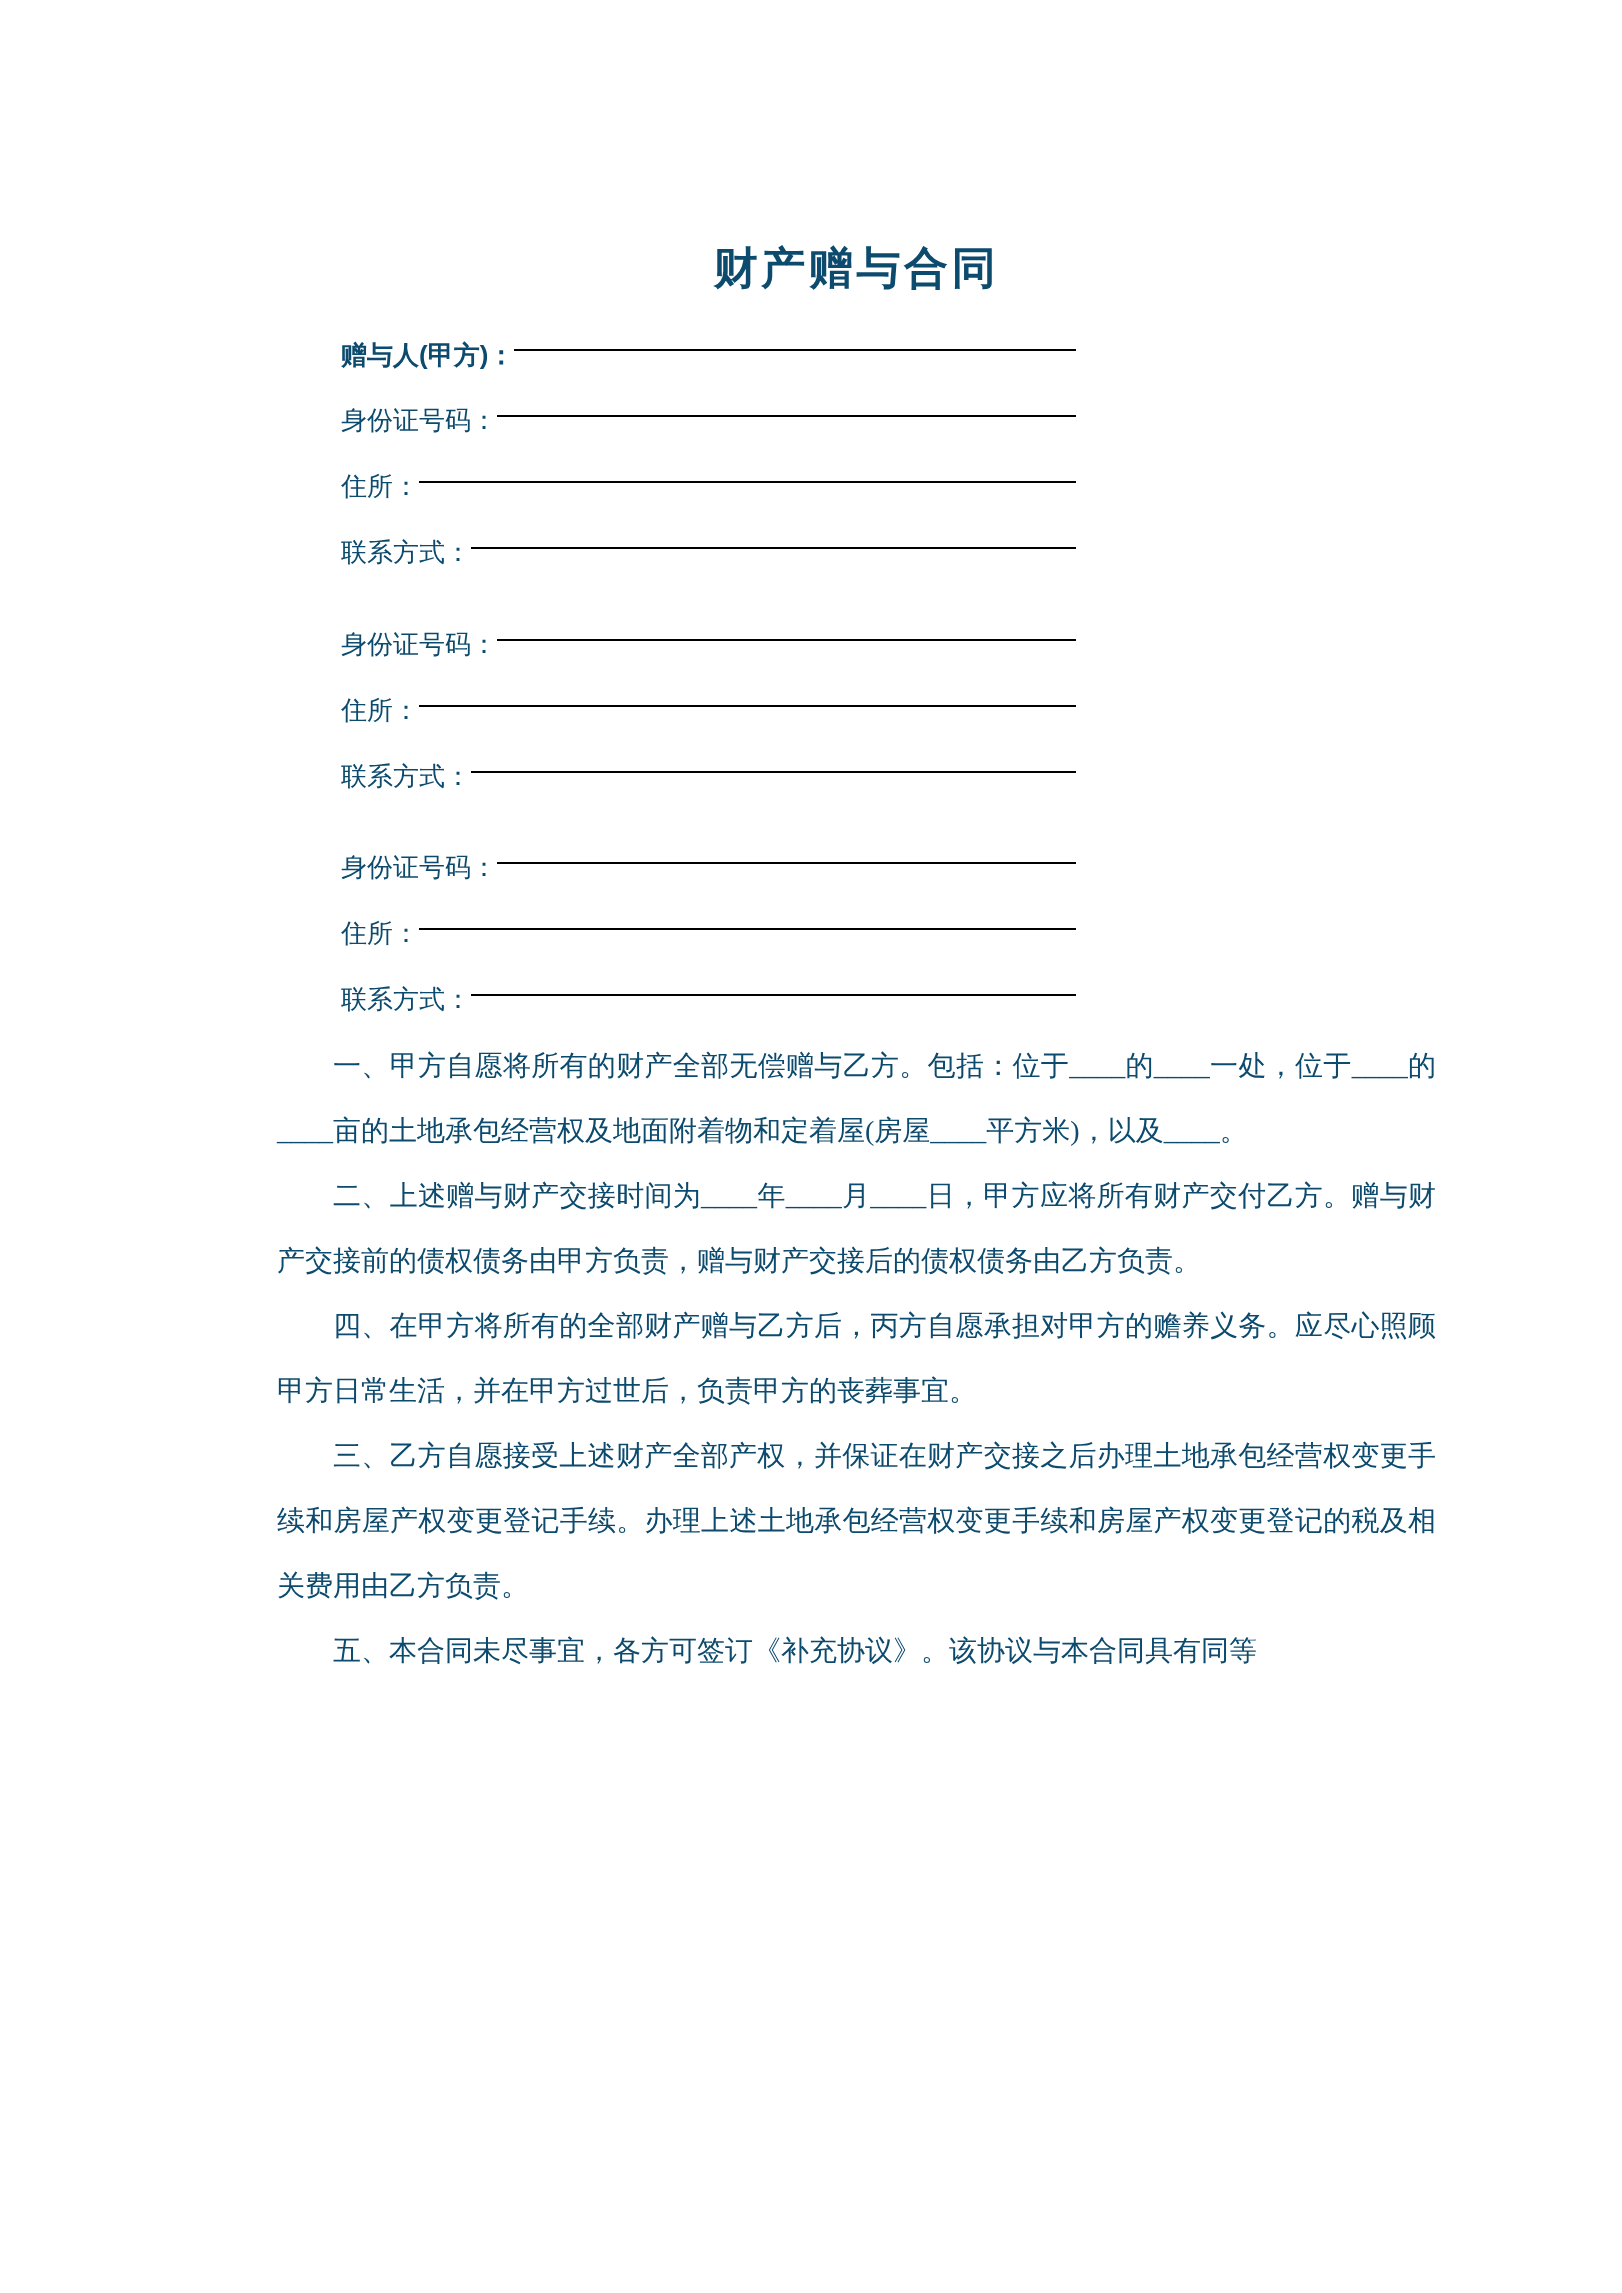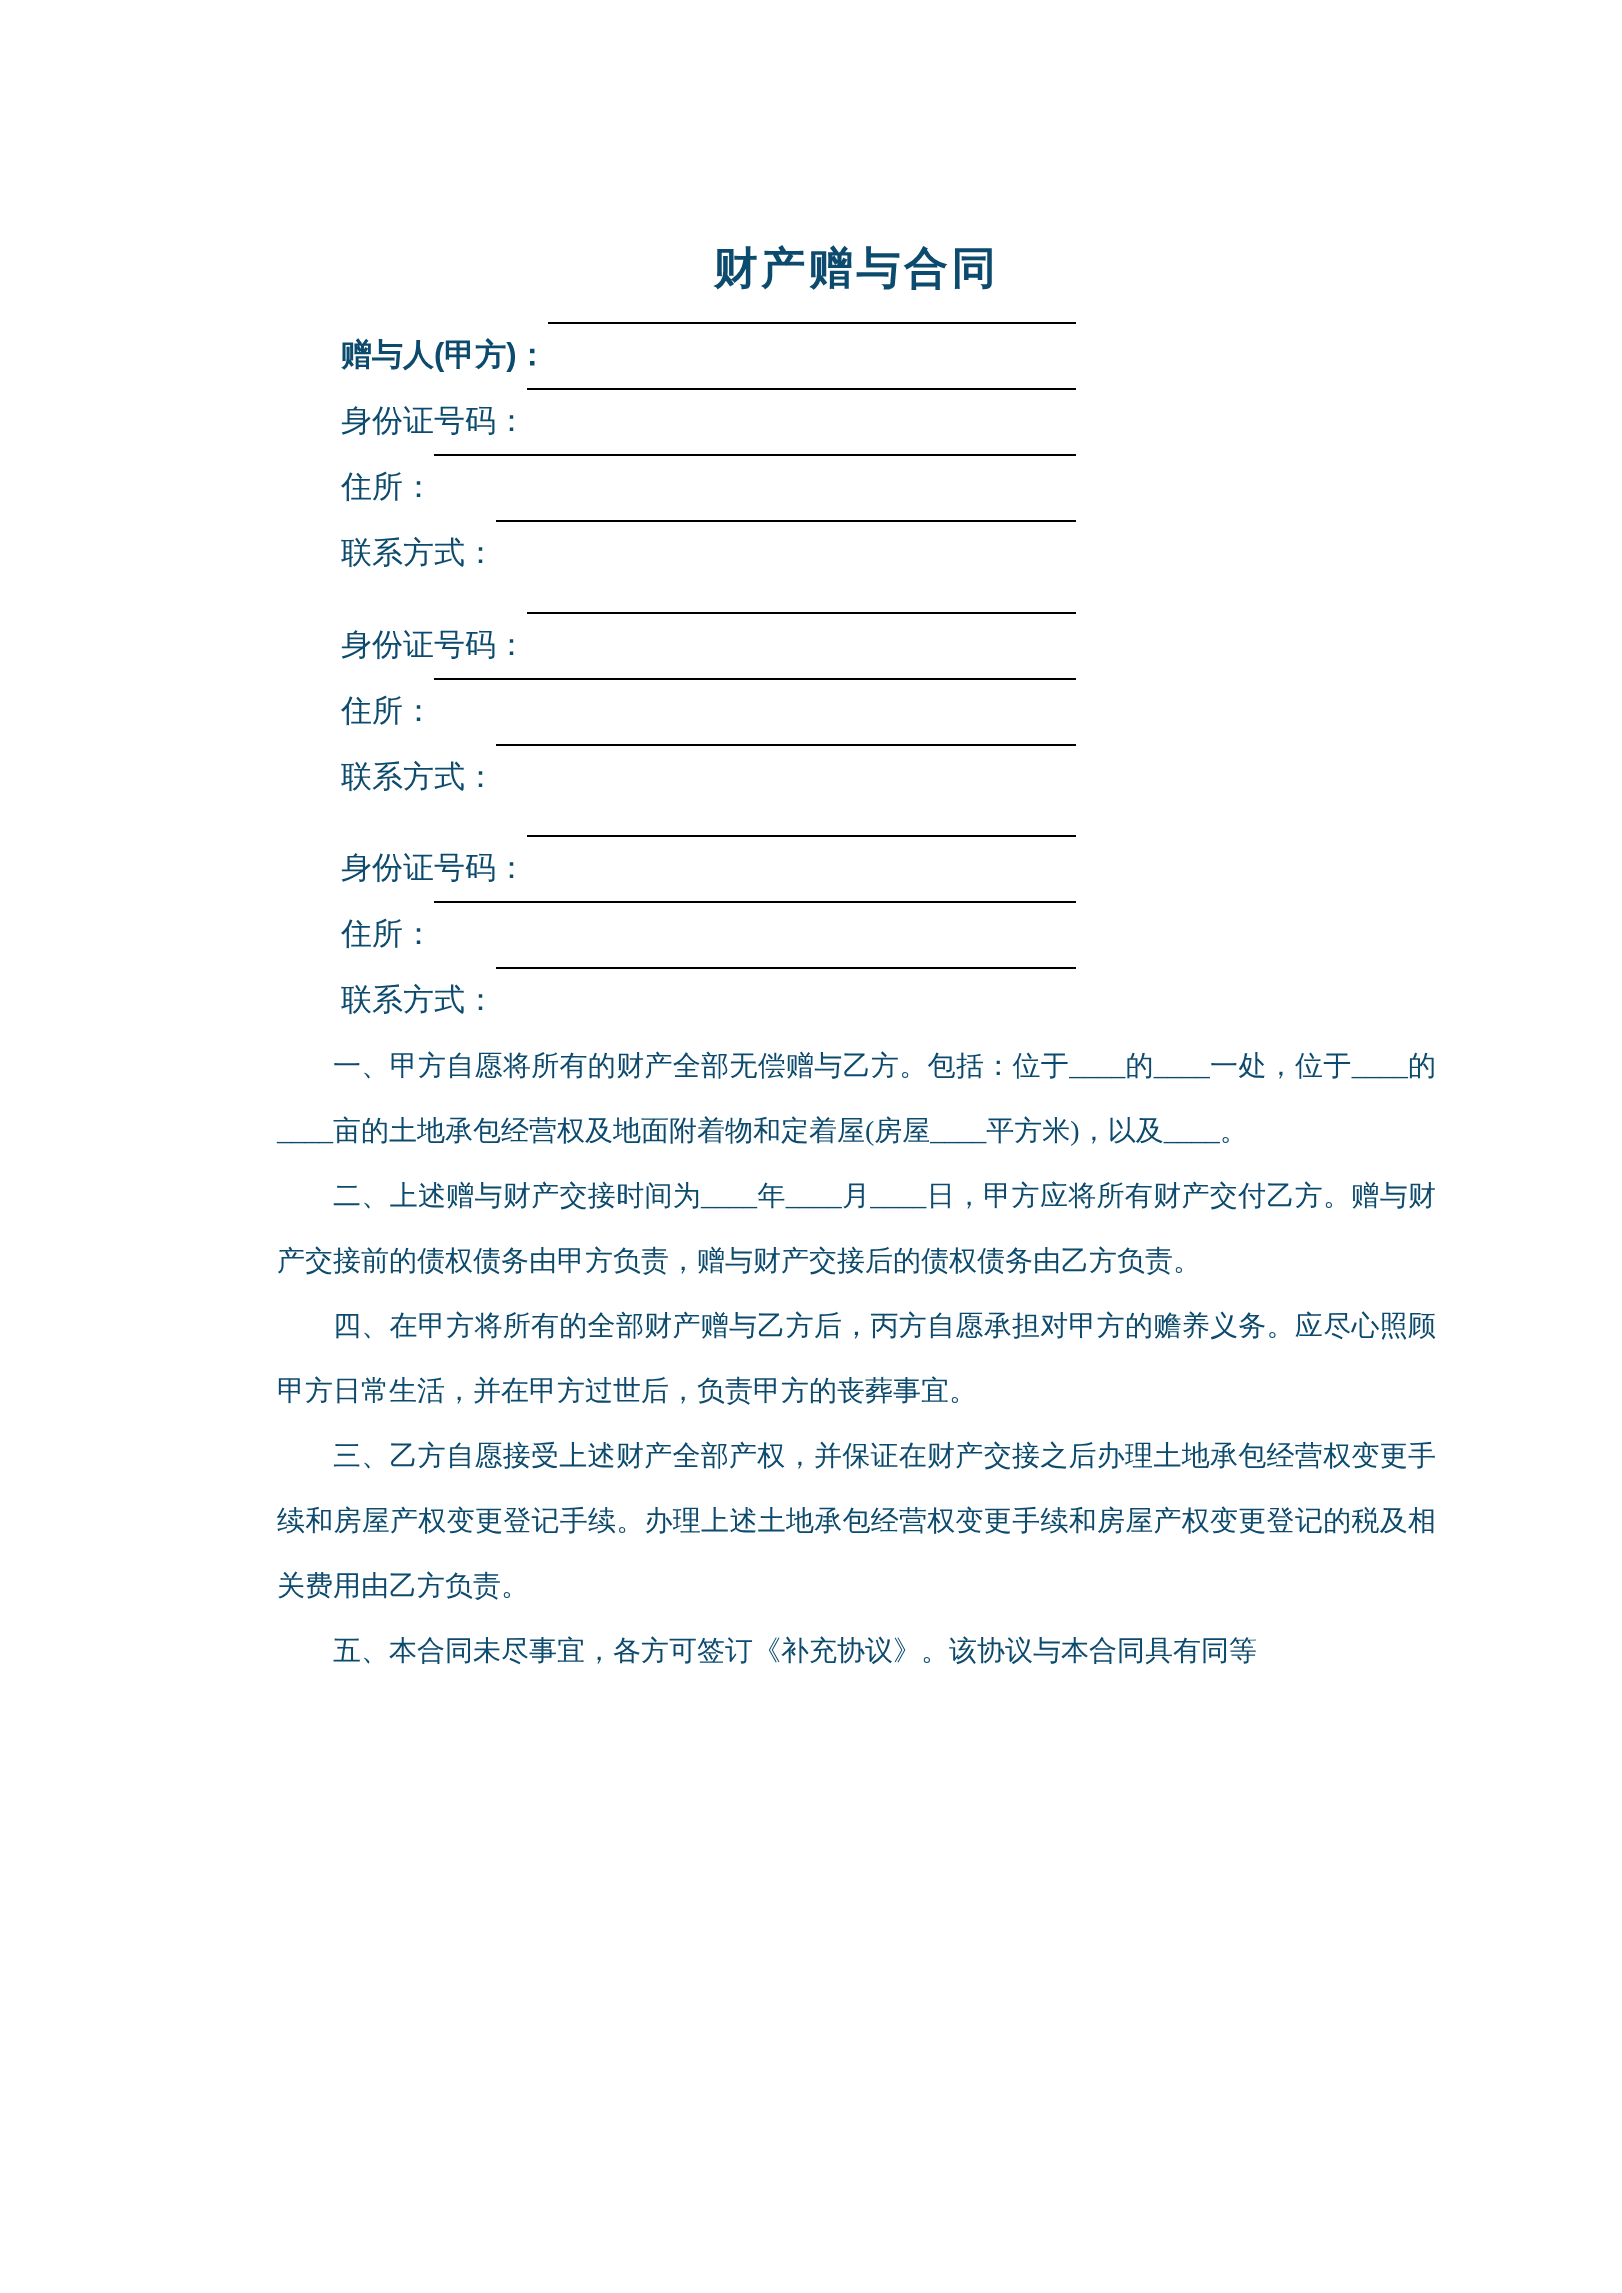--- a/index.html
+++ b/index.html
@@ -26,26 +26,26 @@
     font-weight: bold;
     letter-spacing: 3.6px;
     text-align: center;
     font-family: "Liberation Sans", "DejaVu Sans", sans-serif;
   }
   .party-block { margin-top: 32px; }
   .party-group { margin-bottom: 25.5px; }
   .party-group:last-child { margin-bottom: 0; }
   .field-row {
     display: flex;
-    align-items: flex-start;
+    align-items: center;
     height: 66px;
     line-height: 66px;
     margin-left: 64px;
     width: 735px;
-    font-size: 31px;
+    font-size: 26px;
     white-space: nowrap;
   }
   .party-header {
     font-weight: bold;
     font-family: "Liberation Sans", "DejaVu Sans", sans-serif;
   }
   .field-label { font-weight: normal; }
   .party-note { font-weight: normal; }
   .fill-line {
     flex: 1;

